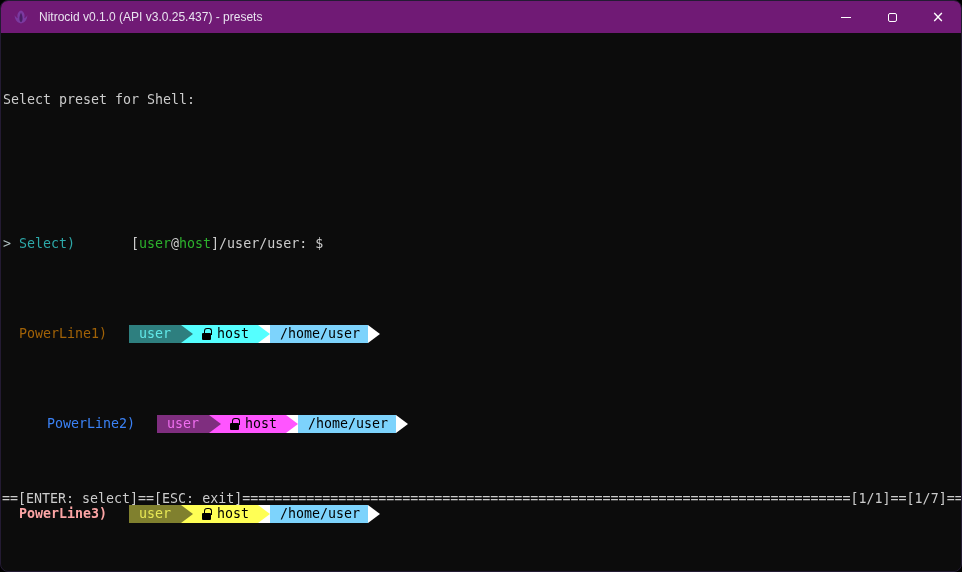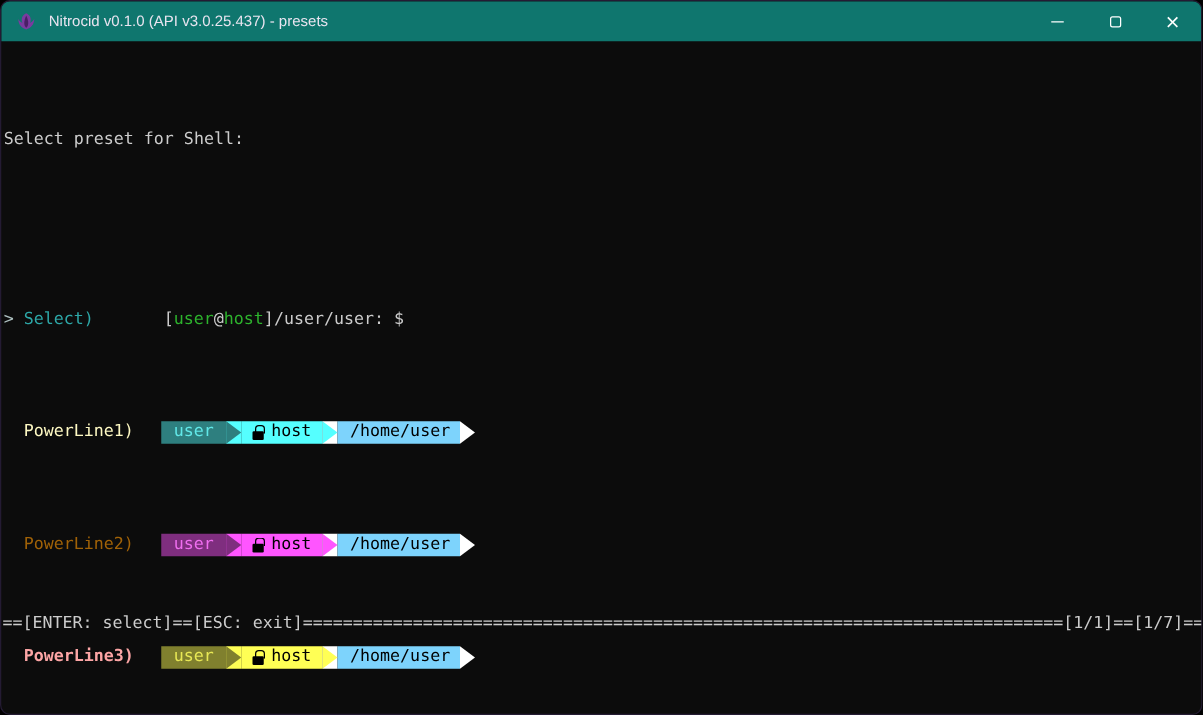--- a/index.html
+++ b/index.html
@@ -5,34 +5,34 @@
   * { margin:0; padding:0; box-sizing:border-box; }
   html,body { background:#000; }
   .window {
     position:relative; width:962px; height:572px;
     background:#0C0C0C; border-radius:8px; overflow:hidden;
     border:1px solid #241b33;
     font-family:"DejaVu Sans Mono","Liberation Mono",monospace;
   }
   
   .titlebar {
-    height:32px; background:#0f766e; display:flex; align-items:center;
+    height:32px; background:#701a75; display:flex; align-items:center;
     font-family:"Liberation Sans","DejaVu Sans",sans-serif;
   }
   .app-icon { width:16px; height:16px; margin-left:12px; flex:0 0 auto; }
   .title-text { color:#E9E4F0; font-size:12px; margin-left:10px; white-space:nowrap; }
   .controls { margin-left:auto; display:flex; height:32px; }
   .ctrl { width:46px; height:32px; display:flex; align-items:center; justify-content:center; color:#fff; }
   .min-glyph { width:10px; height:1px; background:#fff; display:block; }
   .max-glyph { width:9px; height:9px; border:1px solid #fff; border-radius:2px; display:block; }
   .close-glyph { font-size:15px; line-height:1; font-family:"DejaVu Sans",sans-serif; }
   
   .term {
     position:absolute; top:32px; left:0; right:0; bottom:0;
-    padding:16px 0 0 2px; font-size:13.3px; line-height:18px; color:#CCCCCC;
+    padding:4px 0 0 2px; font-size:13.3px; line-height:18px; color:#CCCCCC;
     white-space:pre;
   }
   .trow { height:18px; display:flex; align-items:stretch; }
   .marker { width:16px; flex:0 0 auto; }
   .plabel { width:110px; flex:0 0 auto; }
   .preview { margin-left:2px; }
   
   .bar { display:flex; height:18px; }
   .seg { display:flex; align-items:center; height:18px; }
   .seg1 { padding:0 10px; }
@@ -82,35 +82,35 @@
     
     <div class="trow">
       <span class="marker" style="color: rgb(175, 194, 194);">&gt;</span>
       <span class="plabel" style="color: rgb(45, 168, 168);">Select)</span>
       <span class="preview"><span>[</span><span style="color: rgb(45, 179, 45);">user</span><span>@</span><span style="color: rgb(45, 179, 45);">host</span><span>]</span><span>/user/user: </span><span>$</span></span>
     </div>
 
     
     <div class="trow">
       <span class="marker"></span>
-      <span class="plabel" style="color: #fef9c3;">PowerLine1)</span>
+      <span class="plabel" style="color: #a16207;">PowerLine1)</span>
       <span class="bar">
         <span class="seg seg1" style="background-color: rgb(46, 127, 127); color: rgb(97, 232, 232);"><span>user</span></span>
         <span class="arrow" style="border-left-color: rgb(46, 127, 127); background-color: rgb(85, 255, 255);"></span>
         <span class="seg seg2" style="background-color: rgb(85, 255, 255);"><span class="lock"></span><span>host</span></span>
         <span class="arrow" style="border-left-color: rgb(85, 255, 255); background-color: rgb(255, 255, 255);"></span>
         <span class="seg seg3"><span>/home/user</span></span>
         <span class="arrow" style="border-left-color: rgb(255, 255, 255);"></span>
       </span>
     </div>
 
     
     <div class="trow">
       <span class="marker"></span>
-      <span class="plabel" style="color: #a16207;">PowerLine2)</span>
+      <span class="plabel" style="color: #3b82f6; margin-left: 28px;">PowerLine2)</span>
       <span class="bar">
         <span class="seg seg1" style="background-color: rgb(127, 46, 127); color: rgb(240, 110, 240);"><span>user</span></span>
         <span class="arrow" style="border-left-color: rgb(127, 46, 127); background-color: rgb(255, 85, 255);"></span>
         <span class="seg seg2" style="background-color: rgb(255, 85, 255);"><span class="lock"></span><span>host</span></span>
         <span class="arrow" style="border-left-color: rgb(255, 85, 255); background-color: rgb(255, 255, 255);"></span>
         <span class="seg seg3"><span>/home/user</span></span>
         <span class="arrow" style="border-left-color: rgb(255, 255, 255);"></span>
       </span>
     </div>
 

